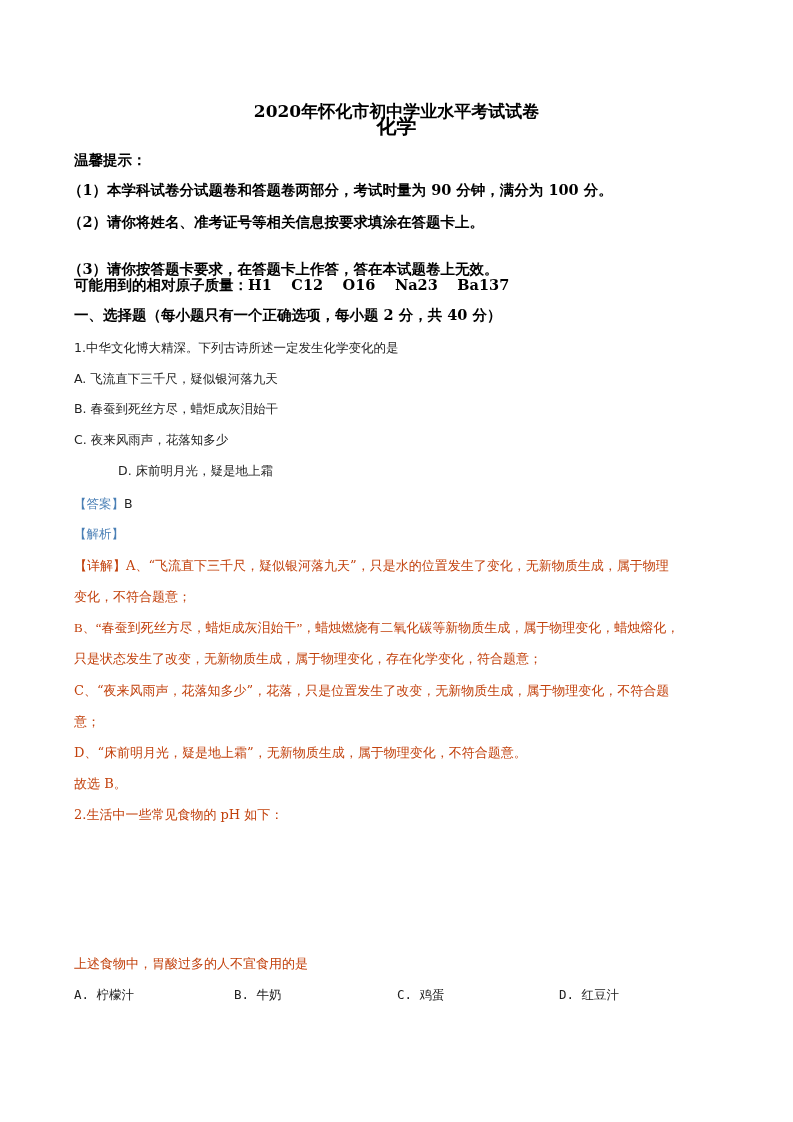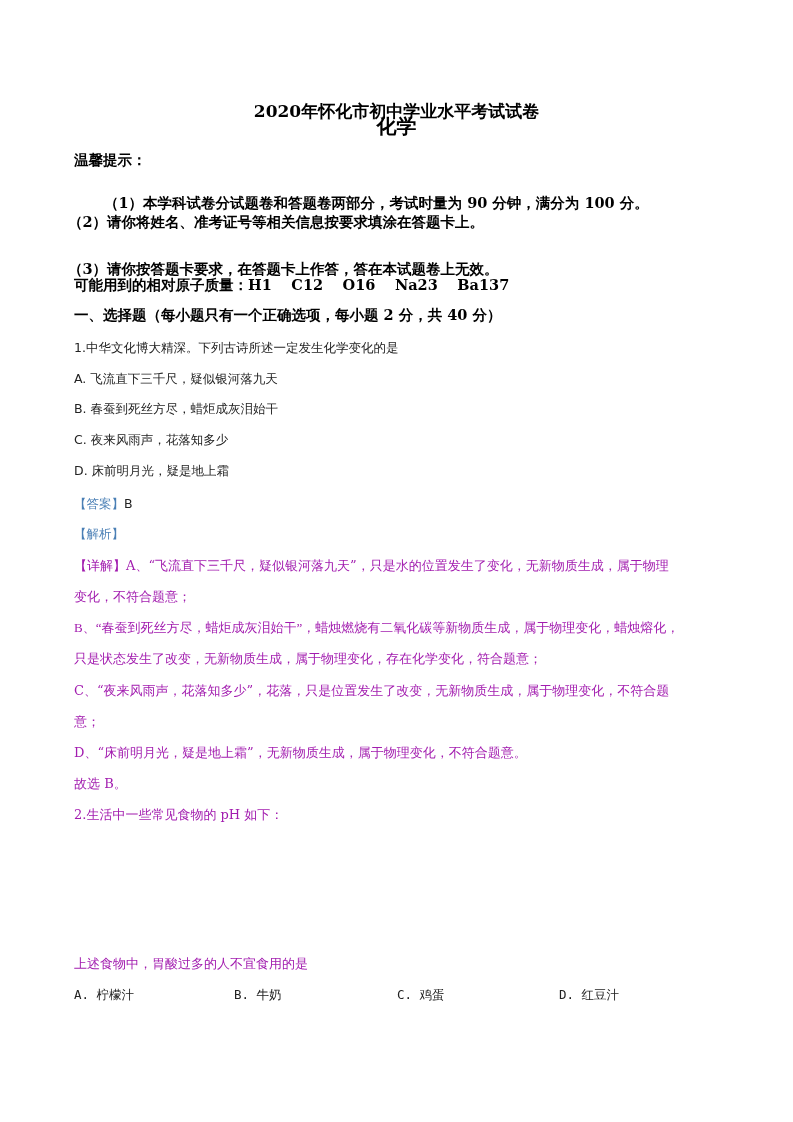--- a/index.html
+++ b/index.html
@@ -6,49 +6,49 @@
   body { width: 793px; height: 1122px; position: relative; overflow: hidden;
          font-family: "DejaVu Serif", "Liberation Serif", serif; color: #000; }
   .page { position: absolute; left: 0; top: 0; width: 793px; height: 1122px; }
   .title { position: absolute; left: 0; width: 793px; text-align: center; font-weight: bold;
            font-family: "DejaVu Serif", serif; }
   .t1 { top: 98px; font-size: 17px; }
   .t2 { top: 113px; font-size: 20px; }
   .line { position: absolute; left: 74px; white-space: nowrap; }
   .bold { font-weight: bold; font-size: 14.5px; font-family: "DejaVu Serif", serif; }
   .sans { font-family: "DejaVu Sans", "Liberation Sans", sans-serif; font-size: 12.5px; color: #222; }
-  .serif { font-family: "DejaVu Serif", "Liberation Serif", serif; font-size: 13px; color: #a21caf; }
+  .serif { font-family: "DejaVu Serif", "Liberation Serif", serif; font-size: 13px; color: #c2410c; }
   .blue { color: #4a7fb5; }
   table.ph { position: absolute; left: 64px; top: 830px; border-collapse: collapse;
              font-family: "DejaVu Serif", "Liberation Serif", serif; font-size: 12.5px; color: #222; }
   table.ph td { border: 1px solid #000; height: 40px; padding: 0 0 0 7px; text-align: left; vertical-align: middle; }
   .opts { position: absolute; top: 987px; left: 74px; width: 680px; font-family: "DejaVu Sans Mono", "Liberation Mono", monospace;
           font-size: 12.5px; color: #222; }
   .opts span.opt { position: absolute; white-space: nowrap; }
 </style>
 </head>
 <body>
 
 <div class="page">
 
   <div class="title t1" style="top:100px;">2020年怀化市初中学业水平考试试卷</div>
   <div class="title t2" style="top:113px;">化学</div>
 
   <div class="line bold" style="top:151px;">温馨提示：</div>
-  <div class="line bold" style="top:194px; left:68px;margin-left:36px;">（1）本学科试卷分试题卷和答题卷两部分，考试时量为 90 分钟，满分为 100 分。</div>
+  <div class="line bold" style="top:181px; left:68px;">（1）本学科试卷分试题卷和答题卷两部分，考试时量为 90 分钟，满分为 100 分。</div>
   <div class="line bold" style="top:213px; left:68px;">（2）请你将姓名、准考证号等相关信息按要求填涂在答题卡上。</div>
   <div class="line bold" style="top:260px; left:68px;">（3）请你按答题卡要求，在答题卡上作答，答在本试题卷上无效。</div>
   <div class="line bold" style="top:276px;">可能用到的相对原子质量：H1　  C12　  O16　  Na23　  Ba137</div>
   <div class="line bold" style="top:306px;">一、选择题（每小题只有一个正确选项，每小题 2 分，共 40 分）</div>
 
   <div class="line sans" style="top:340px;">1.中华文化博大精深。下列古诗所述一定发生化学变化的是</div>
   <div class="line sans" style="top:371px;">A.  飞流直下三千尺，疑似银河落九天</div>
   <div class="line sans" style="top:401px;">B.  春蚕到死丝方尽，蜡炬成灰泪始干</div>
   <div class="line sans" style="top:432px;">C.  夜来风雨声，花落知多少</div>
-  <div class="line sans" style="top:463px;">D.  床前明月光，疑是地上霜</div>
+  <div class="line sans" style="top:463px;margin-left:44px;">D.  床前明月光，疑是地上霜</div>
 
   <div class="line sans" style="top:496px;">
     <span class="blue">【答案】</span><span>B</span>
   </div>
   <div class="line sans blue" style="top:526px;">【解析】</div>
 
   <div class="line serif" style="top:557px;">【详解】A、“飞流直下三千尺，疑似银河落九天”，只是水的位置发生了变化，无新物质生成，属于物理</div>
   <div class="line serif" style="top:588px;">变化，不符合题意；</div>
   <div class="line serif" style="top:619px;font-family:Liberation Serif, serif;">B、“春蚕到死丝方尽，蜡炬成灰泪始干”，蜡烛燃烧有二氧化碳等新物质生成，属于物理变化，蜡烛熔化，</div>
   <div class="line serif" style="top:650px;">只是状态发生了改变，无新物质生成，属于物理变化，存在化学变化，符合题意；</div>

